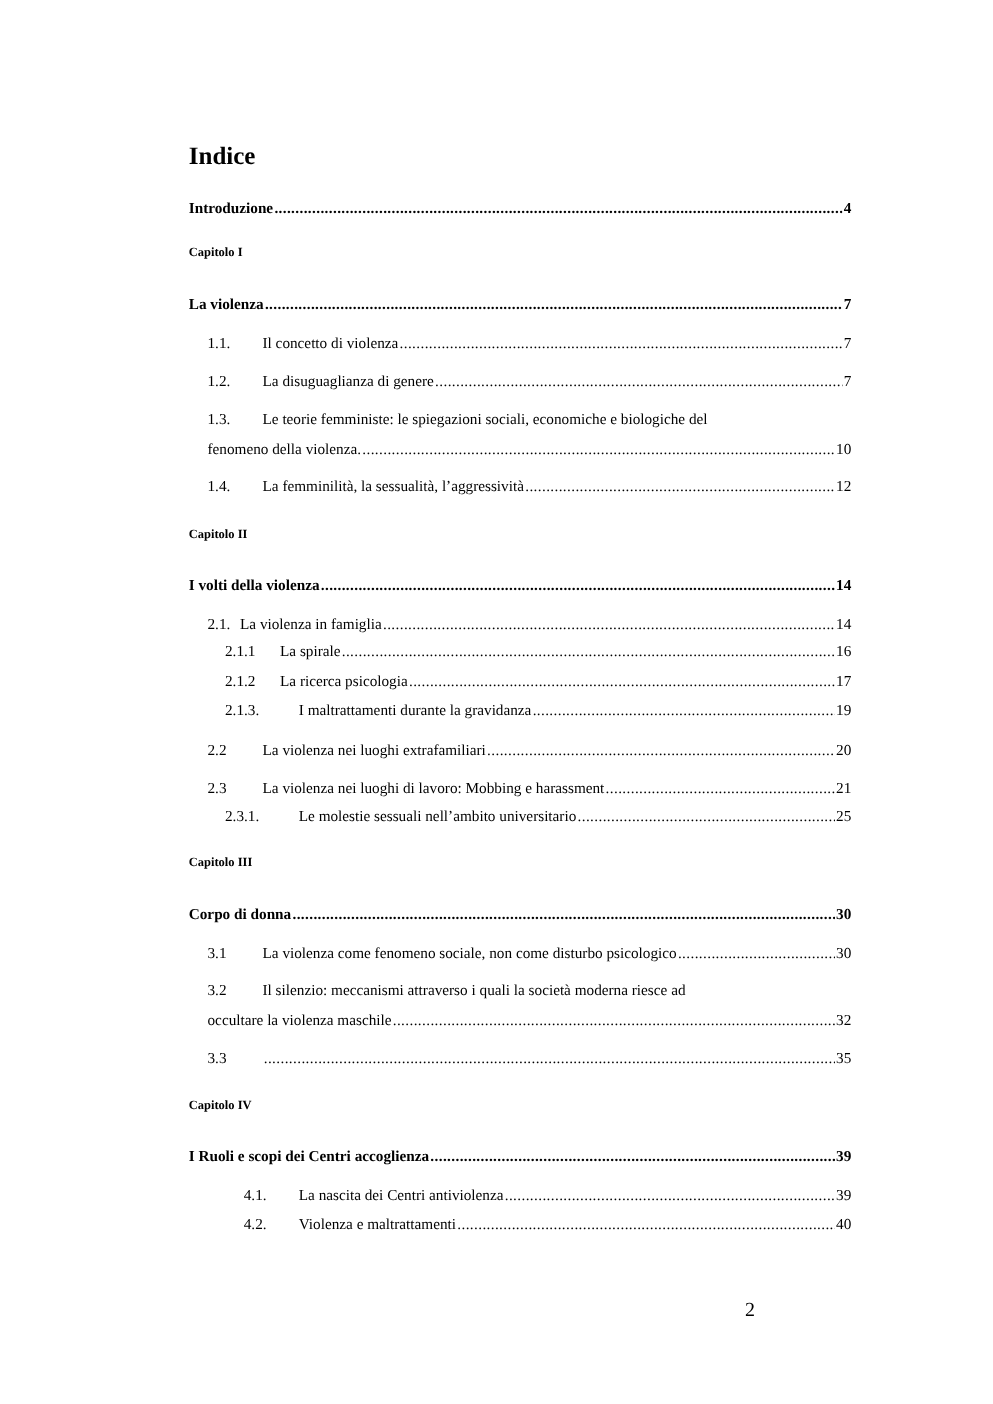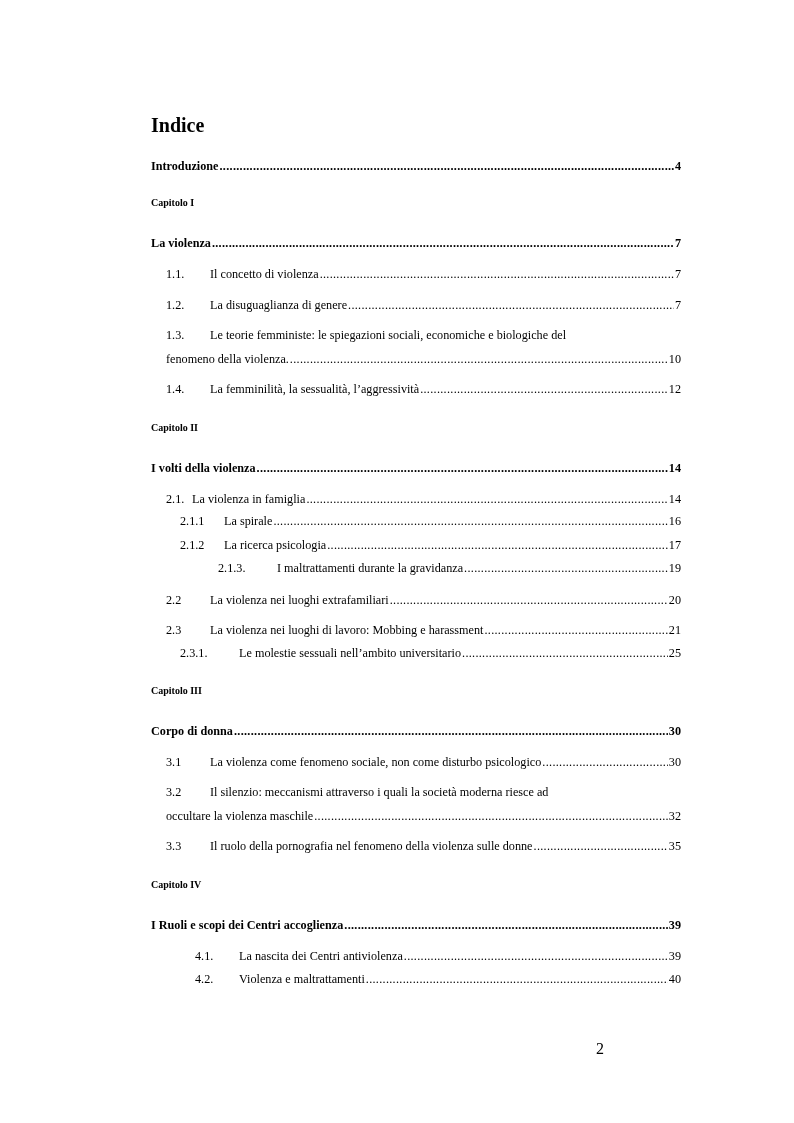--- a/index.html
+++ b/index.html
@@ -87,21 +87,21 @@
 </div>
 
 <div class="row" style="left:180px; top:538px; width:501px;">
   <span class="num" style="width:44px;">2.1.2</span>
   <span class="txt">La ricerca psicologia</span>
   <span class="dots"></span>
   <span class="pg">17</span>
 </div>
 
 <div class="row" style="left:180px; top:561px; width:501px;">
-  <span class="num" style="width:59px;margin-left:38px;">2.1.3.</span>
+  <span class="num" style="width:59px;">2.1.3.</span>
   <span class="txt">I maltrattamenti durante la gravidanza</span>
   <span class="dots"></span>
   <span class="pg">19</span>
 </div>
 
 <div class="row" style="left:166px; top:593px; width:515px;">
   <span class="num" style="width:44px;">2.2</span>
   <span class="txt">La violenza nei luoghi extrafamiliari</span>
   <span class="dots"></span>
   <span class="pg">20</span>
@@ -139,21 +139,20 @@
   <span class="num" style="width:44px;">3.2</span><span>Il silenzio: meccanismi attraverso i quali la società moderna riesce ad</span>
 </div>
 <div class="row" style="left:166px; top:809px; width:515px;">
   <span class="txt">occultare la violenza maschile</span>
   <span class="dots"></span>
   <span class="pg">32</span>
 </div>
 
 <div class="row" style="left:166px; top:839px; width:515px;">
   <span class="num" style="width:44px;">3.3</span>
-  <span class="txt">Il ruolo della pornografia nel fenomeno della violenza sulle donne</span>
   <span class="dots"></span>
   <span class="pg">35</span>
 </div>
 
 <div class="head" style="left:151px; top:879px;">Capitolo IV</div>
 <div class="row bold" style="left:151px; top:918px; width:530px;">
   <span class="txt">I Ruoli e scopi dei Centri accoglienza</span>
   <span class="dots"></span>
   <span class="pg">39</span>
 </div>

